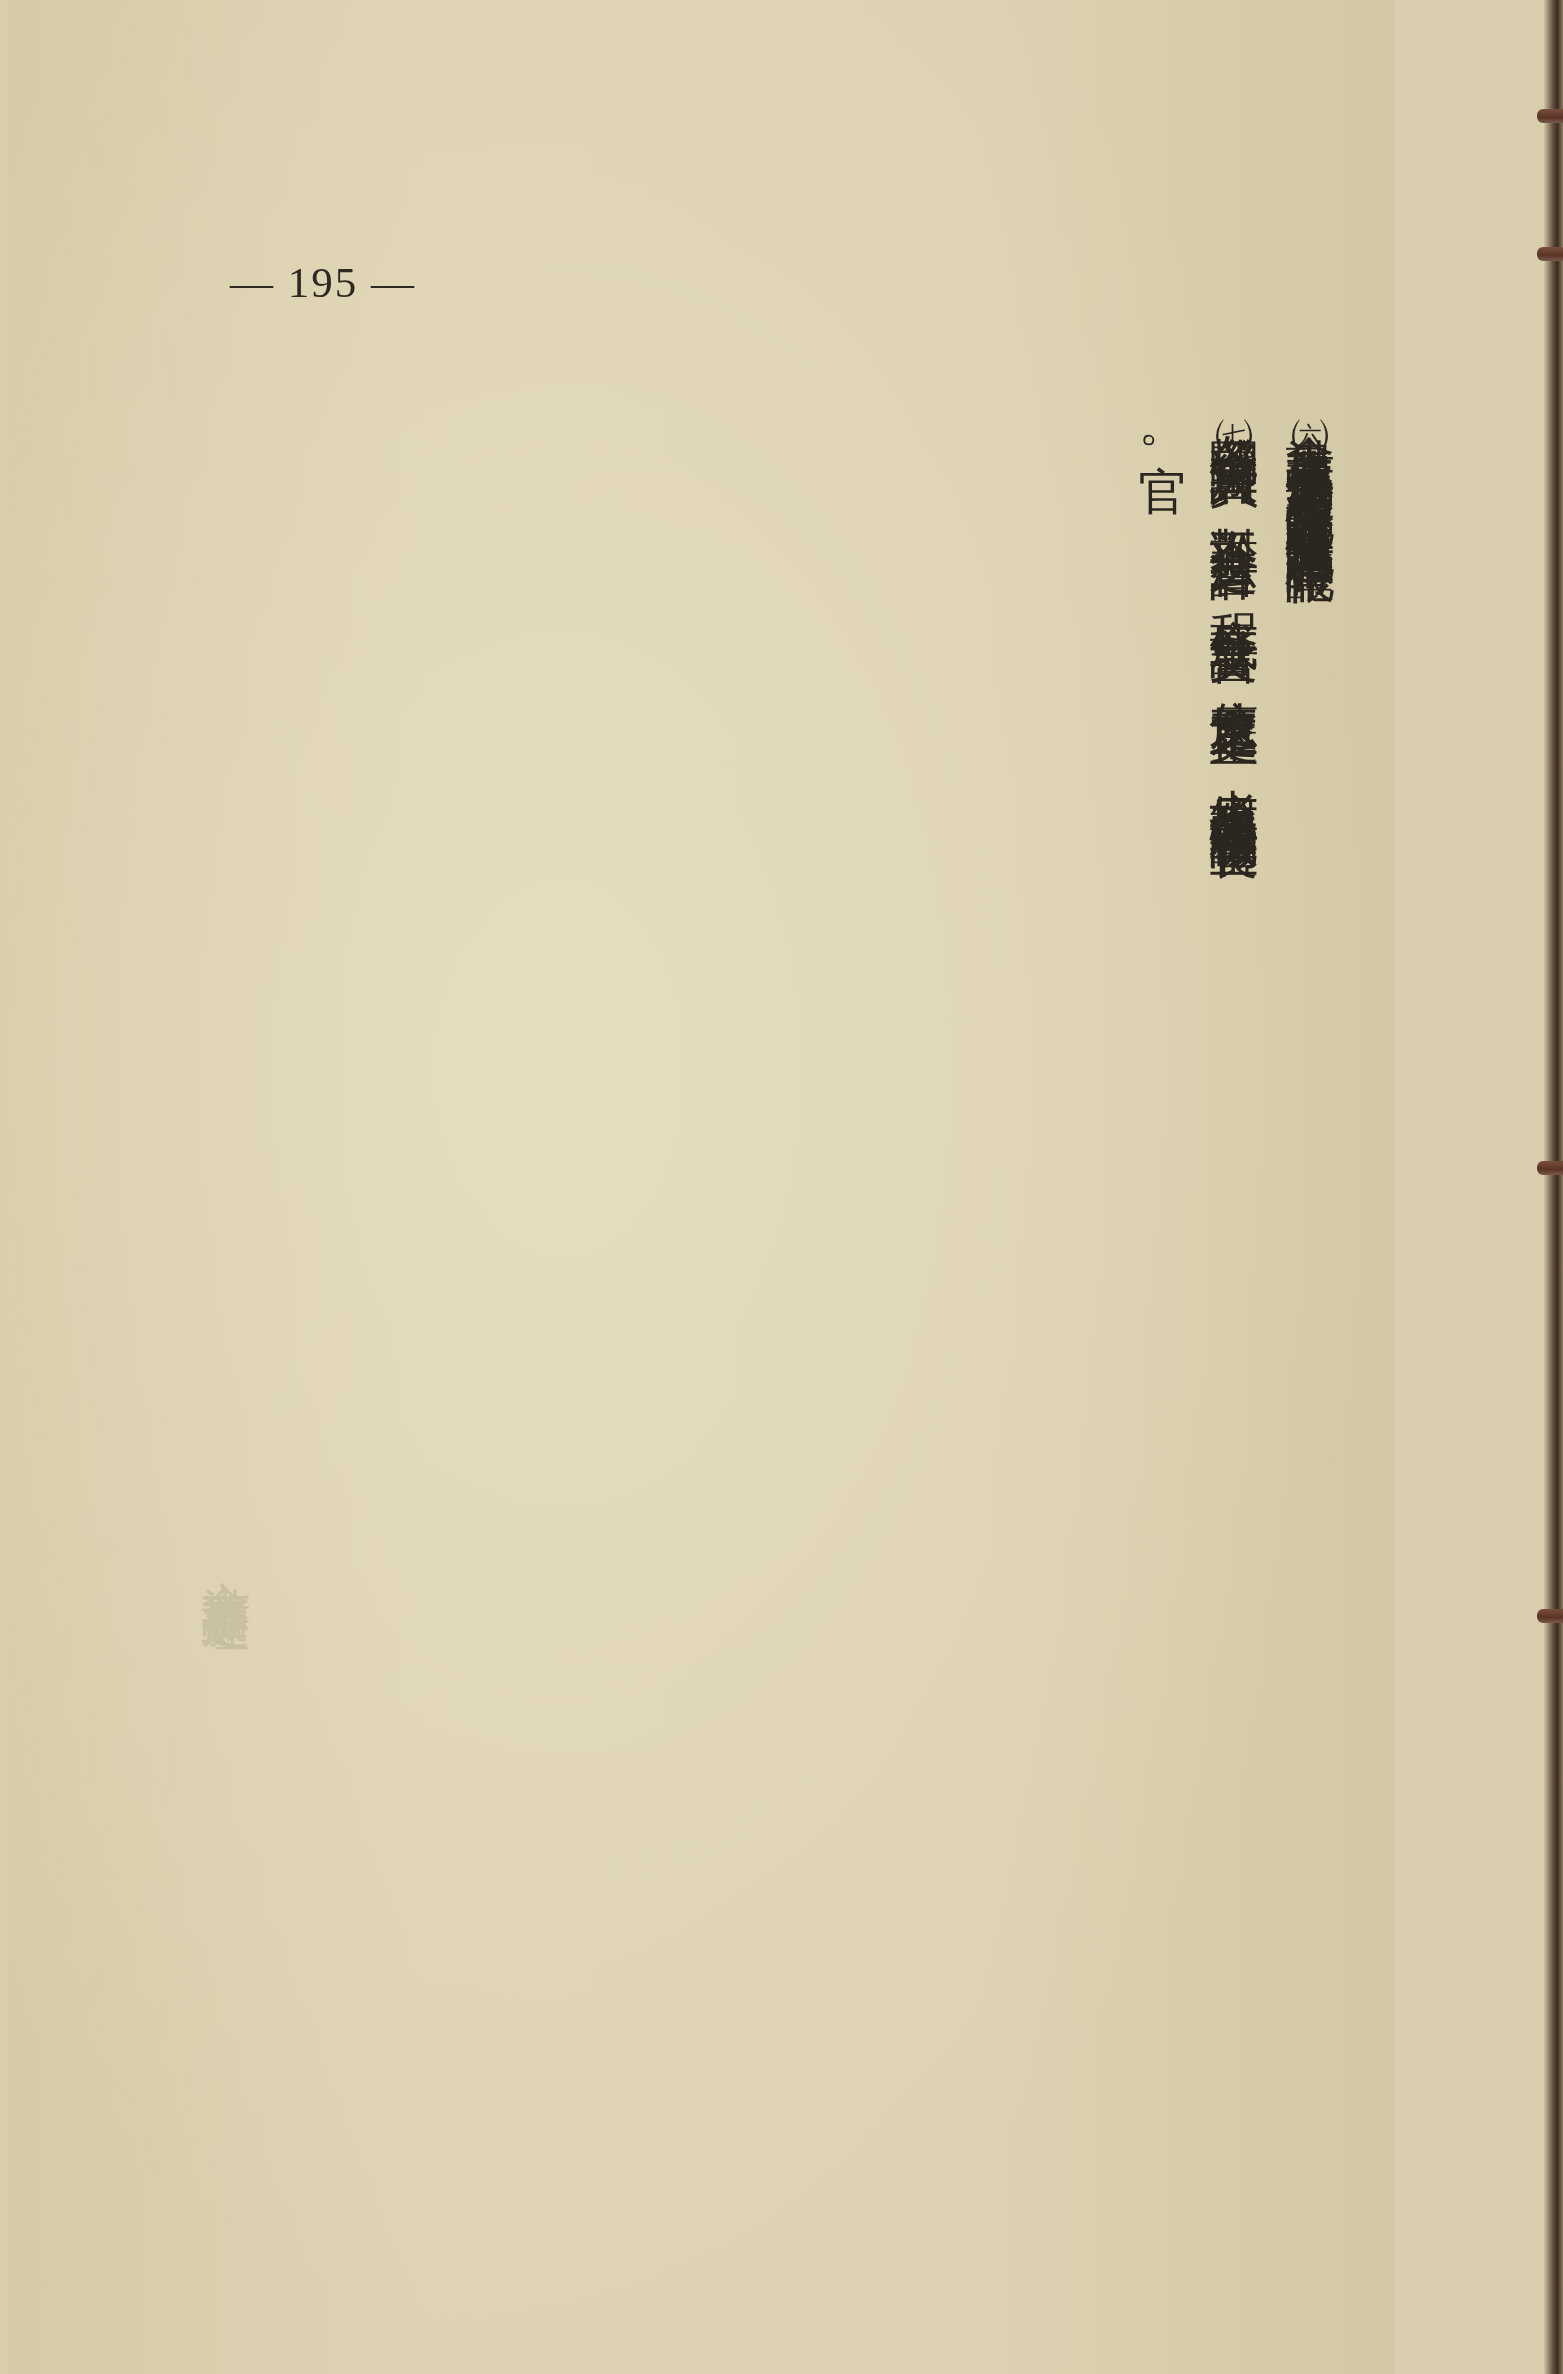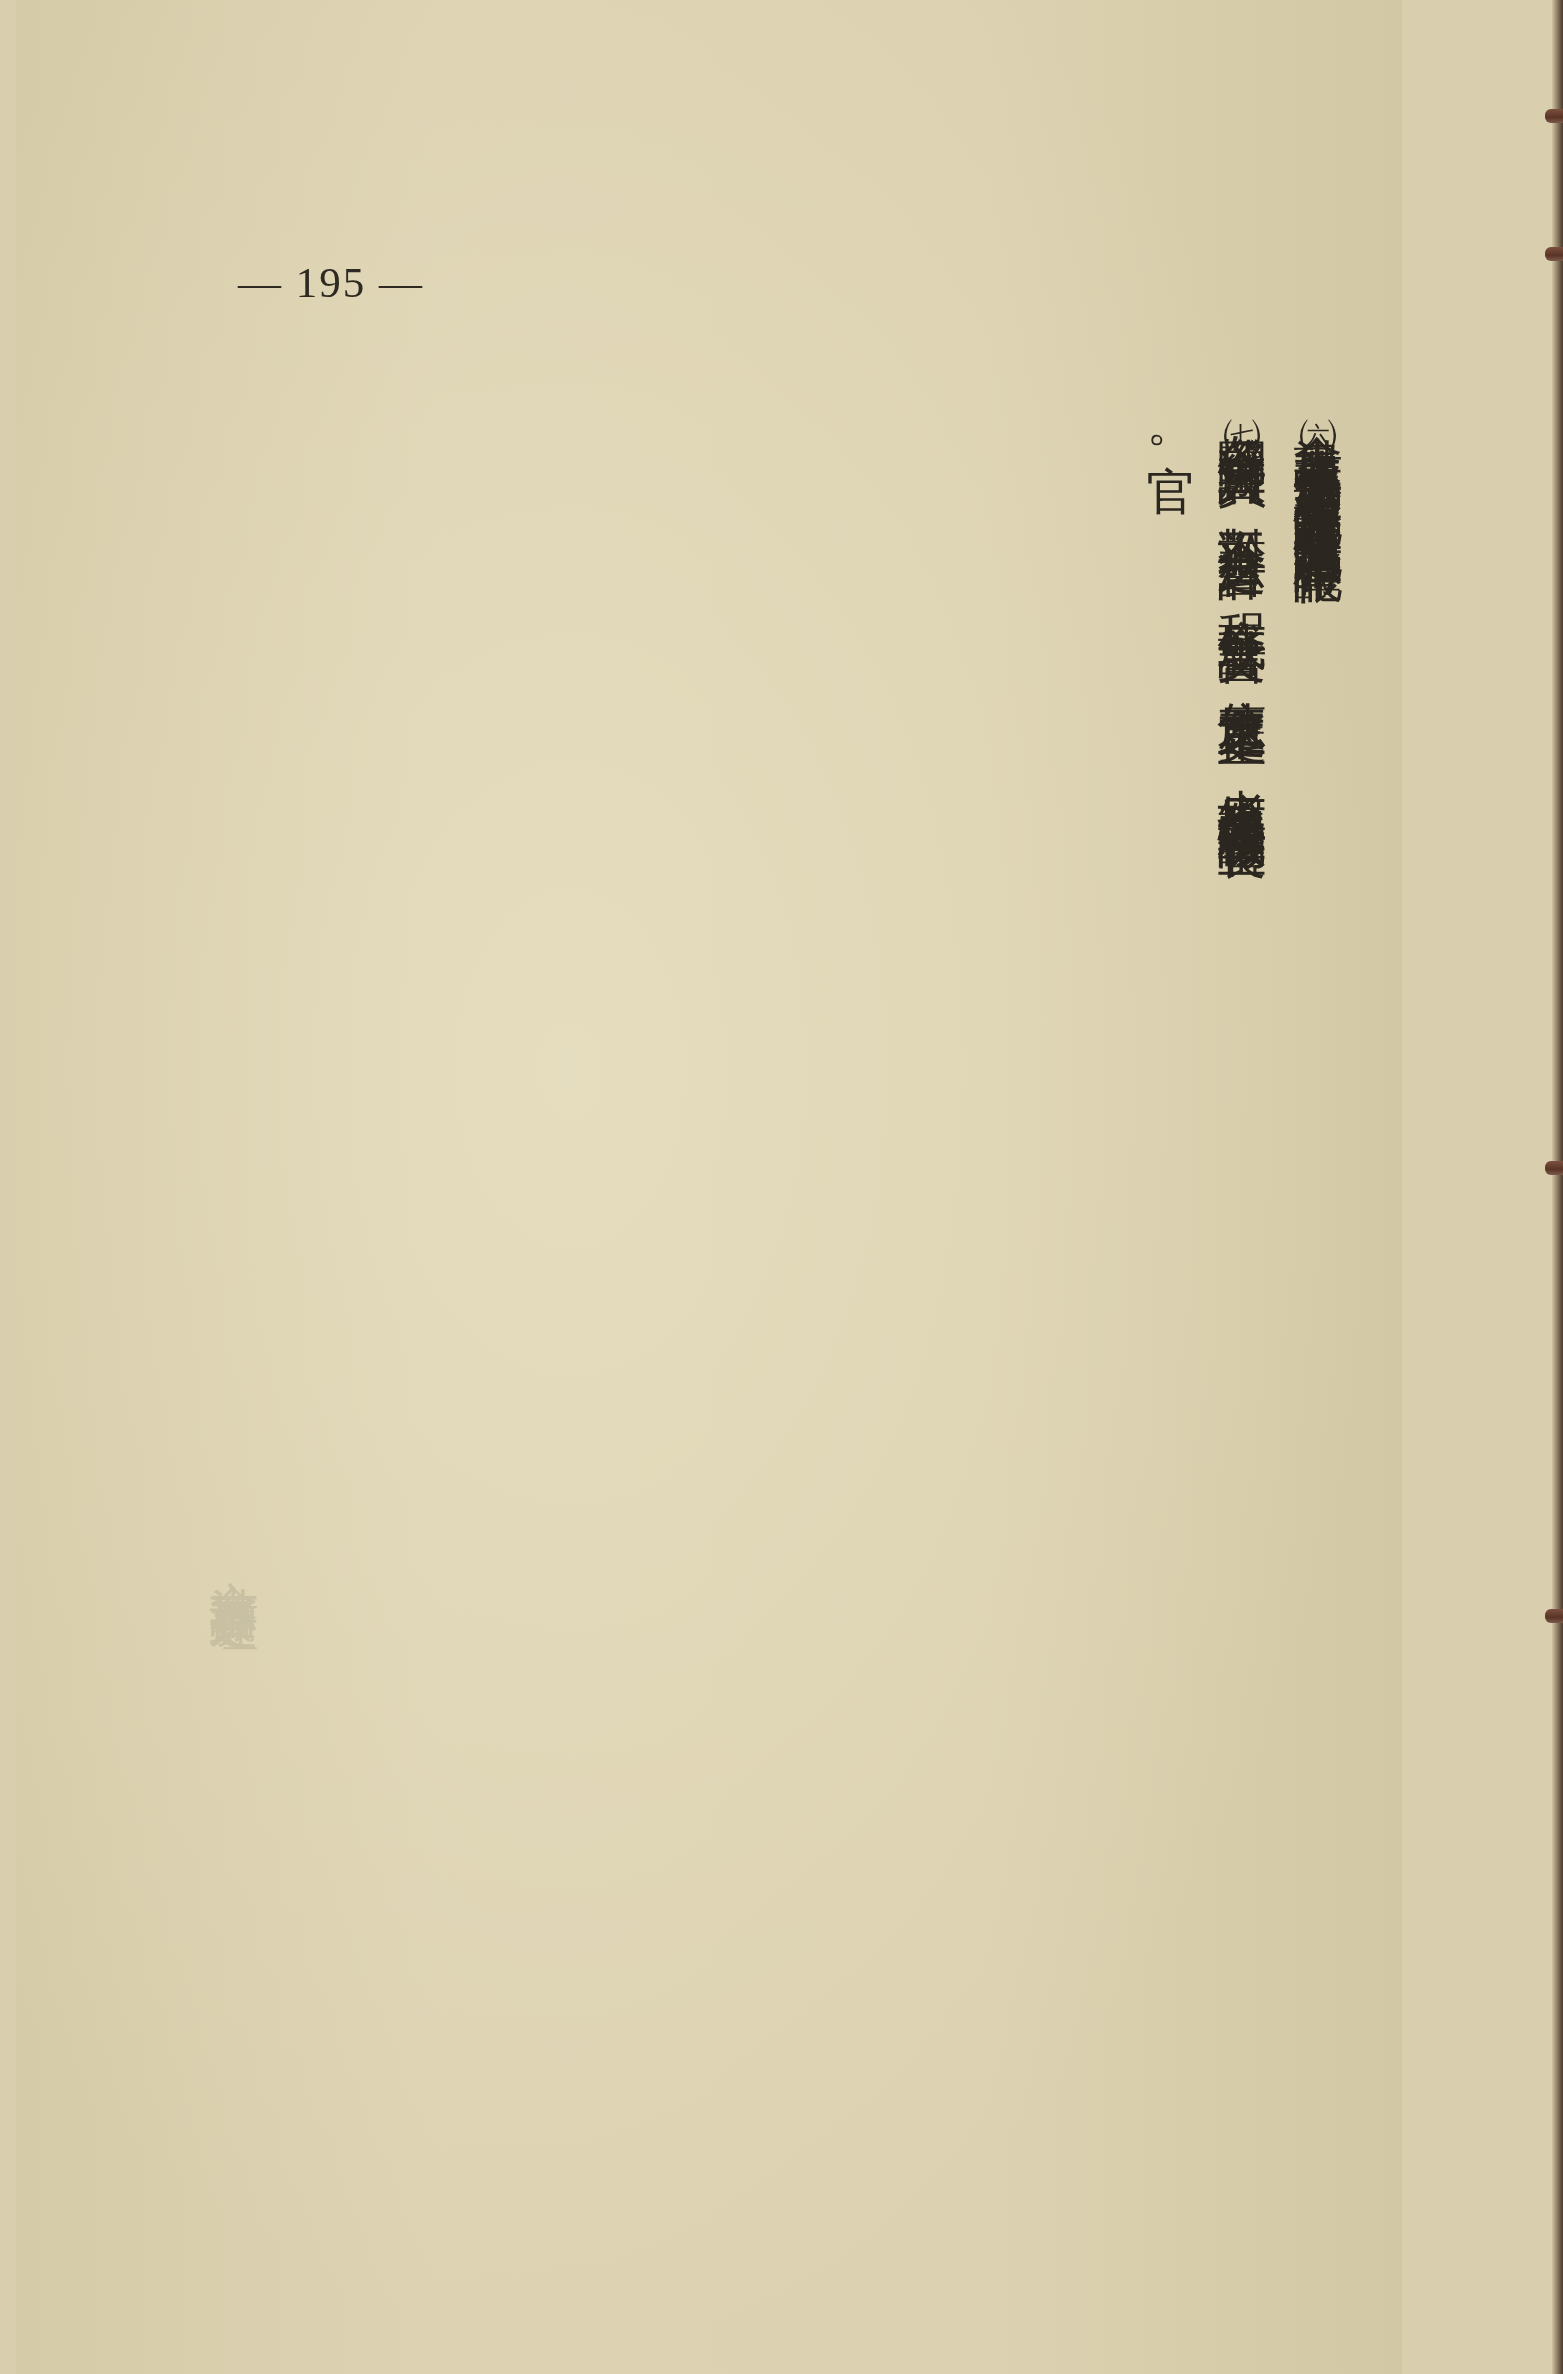--- a/index.html
+++ b/index.html
@@ -3,21 +3,21 @@
 <meta charset="utf-8">
 <style>
   html, body { margin: 0; padding: 0; }
   body {
     width: 1563px; height: 2375px; overflow: hidden;
     background: #d9cfae;
     position: relative;
     font-family: "DejaVu Serif", "Liberation Serif", serif;
   }
   .page {
-    position: absolute; left: 16px; top: 0; width: 1386px; height: 2375px;
+    position: absolute; left: 8px; top: 0; width: 1386px; height: 2375px;
     background:
       radial-gradient(ellipse at 40% 45%, rgba(236,229,200,0.55), rgba(205,193,158,0.0) 70%),
       linear-gradient(90deg, #d6cba8 0%, #ddd3b3 30%, #dcd2b1 70%, #d3c8a5 100%);
     text-align: right;
   }
   .gutter {
     position: absolute; left: 1536px; top: 0; width: 27px; height: 2375px;
     background: linear-gradient(90deg, #cfc4a1 0%, #5c4a3a 35%, #3b2e25 50%, #8c7b5e 70%, #d4c9a6 100%);
   }
   .stitch {

